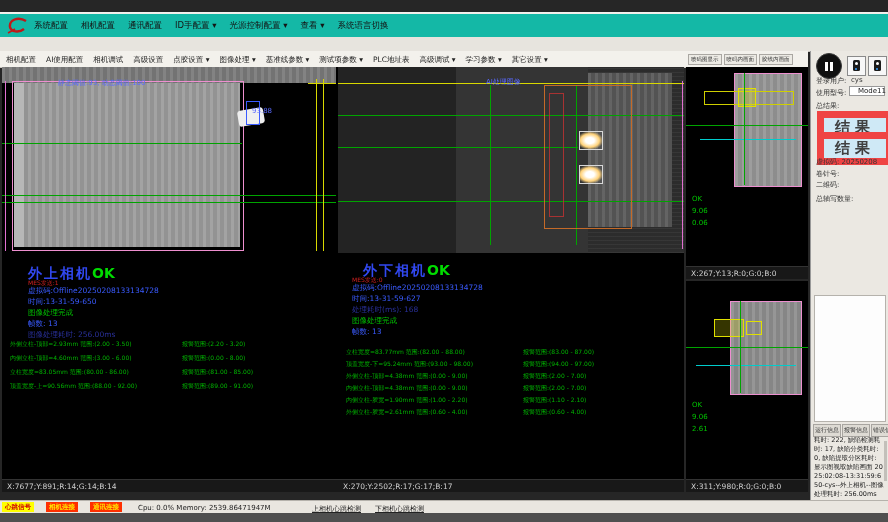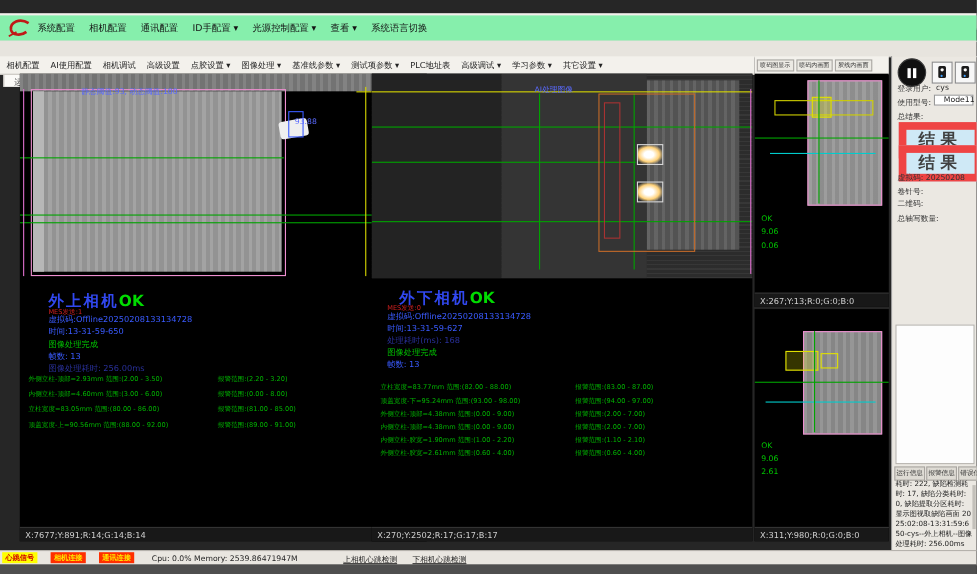--- a/index.html
+++ b/index.html
@@ -4,21 +4,21 @@
 <style>
   html,body{margin:0;padding:0;background:#666;}
   #app{position:relative;width:888px;height:522px;overflow:hidden;background:#262626;
        font-family:"DejaVu Sans",sans-serif;-webkit-font-smoothing:antialiased;}
   .abs{position:absolute;}
   .nowrap{white-space:nowrap;}
   
   .titlebar{left:0;top:12px;width:888px;height:14px;background:linear-gradient(#f4f2ee,#ddd9d2);border-bottom:1px solid #b9b6b0;}
   .title-text{left:5px;top:3px;font-size:7px;color:#555;}
   .win-controls{right:5px;top:2px;display:flex;gap:9px;font-size:8px;color:#444;}
-  .menubar{left:0;top:14px;width:888px;height:23px;background:#86efac;border-bottom:1px solid #d8d5cf;}
+  .menubar{left:0;top:14px;width:888px;height:23px;background:#14b8a6;border-bottom:1px solid #d8d5cf;}
   .menu-items{left:34px;top:6px;display:flex;gap:13px;font-size:8.5px;color:#141414;}
   .tabrow{left:0;top:37px;width:888px;height:14px;background:#e7e4de;border-bottom:1px solid #c7c4be;}
   .run-tab{left:3px;top:1px;height:12px;padding:2px 9px 0;background:#fbfaf7;border:1px solid #c7c4be;border-bottom:none;font-size:7.5px;color:#333;box-sizing:border-box;margin-top:29px;}
   .toolbar{left:0;top:51px;width:686px;height:16px;background:#f3f1ec;border-bottom:1px solid #c9c6c0;}
   .tool-items{left:6px;top:4px;display:flex;gap:10px;font-size:7.5px;color:#222;white-space:nowrap;}
   .aux-header{left:686px;top:51px;width:122px;height:16px;background:#f3f1ec;border-bottom:1px solid #c9c6c0;}
   .aux-header-inner{left:2px;top:3px;display:flex;gap:2px;}
   .aux-tab{font-size:5.5px;color:#333;border:1px solid #aaa7a2;background:#eceae4;padding:1px 2px;white-space:nowrap;}
   
   .panel{background:#000;}
@@ -114,21 +114,21 @@
   </div>
 
   <div class="abs aux-header">
     <div class="abs aux-header-inner">
       <span class="aux-tab">喷码图显示</span>
       <span class="aux-tab">喷码内画面</span>
       <span class="aux-tab">胶线内画面</span>
     </div>
   </div>
 
-  <div class="abs panel" style="left:18px;top:67px;width:370px;height:425px;">
+  <div class="abs panel" style="left:2px;top:67px;width:370px;height:425px;">
     <div class="abs" style="left:0;top:0;width:334px;height:186px;overflow:hidden;">
       <div class="abs texture-v" style="left:0;top:0;width:334px;height:16px;background-color:#7a7a7a;"></div>
       <div class="abs" style="left:10px;top:14px;width:230px;height:168px;border:1px solid #ee8fd0;"></div>
       <div class="abs texture-v" style="left:12px;top:16px;width:226px;height:164px;background-color:#9c9c9c;"></div>
       <div class="abs" style="left:12px;top:16px;width:10px;height:164px;background:#b7b7b7;"></div>
       <div class="abs" style="left:236px;top:42px;width:26px;height:16px;background:#efefef;border-radius:3px;transform:rotate(-10deg);"></div>
       <div class="hline green" style="left:0;top:76px;width:240px;"></div>
       <div class="hline green" style="left:0;top:128px;width:334px;"></div>
       <div class="hline green" style="left:0;top:135px;width:334px;"></div>
       <div class="vline yellow" style="left:314px;top:12px;height:172px;"></div>

